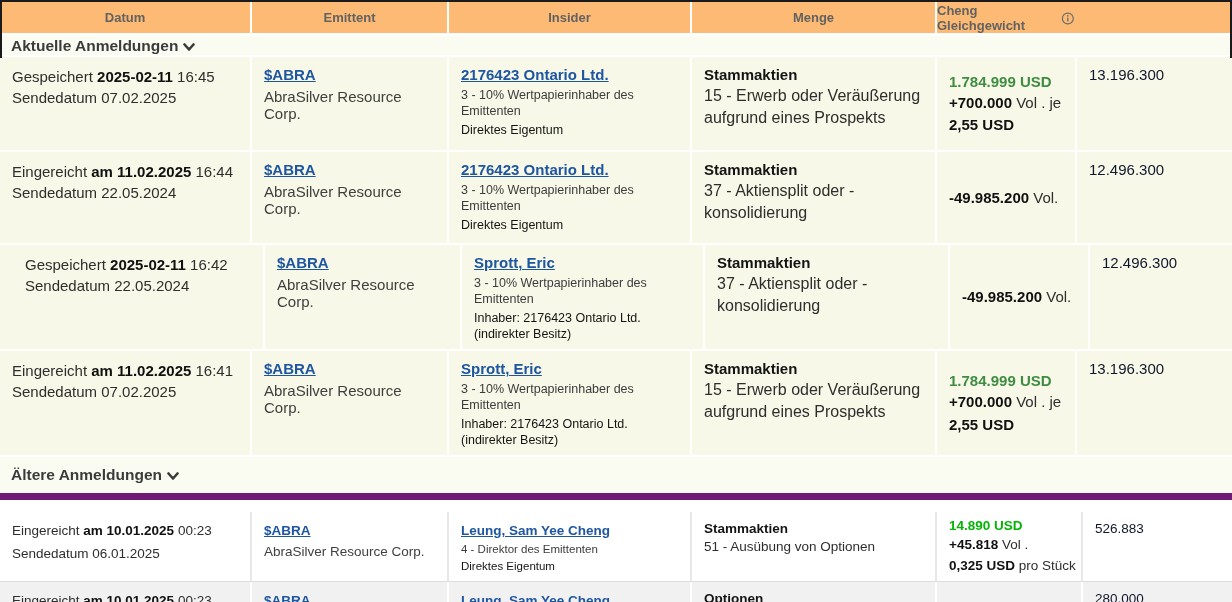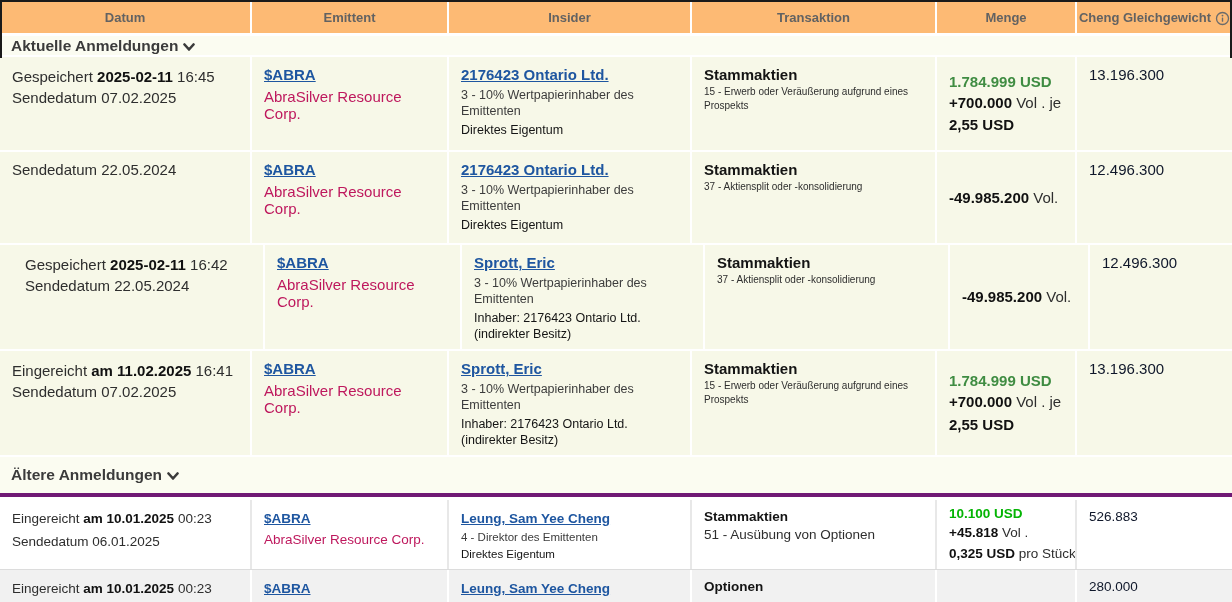--- a/index.html
+++ b/index.html
@@ -23,21 +23,21 @@
   }
   .thead .hc + .hc { border-left:2px solid #fff; }
   .info-ic { display:block; margin-top:1px; }
 
   
   .section {
     height:19px; background:#fbfcf1; display:flex; align-items:center; gap:5px;
     padding-left:11px; margin-bottom:2px; cursor:pointer;
     font-size:15.5px; font-weight:700; color:#3b3b3b;
   }
-  .section.older { height:36px; margin-bottom:3px; border-bottom:4px solid #701a75; }
+  .section.older { height:36px; margin-bottom:12px; border-bottom:7px solid #701a75; }
   .chev { margin-top:3px; }
 
   
   .r { margin-bottom:2px; }
   .r .cell { padding:9px 12px 7px; min-width:0; }
   .r > .cell + .cell { border-left:2px solid #fff; }
   .r.akt { background:#f7f8e8; }
   .r.white { background:#ffffff; }
   .r.white > .cell + .cell { border-left-color:#e8e8e8; }
   .r.gray { background:#f1f1f1; }
@@ -53,67 +53,66 @@
   .d-line { color:#2e2e2e; line-height:1.5; }
   .akt .d-line, .akt .d-send { font-size:15px; }
   .old .d-line, .old .d-send { font-size:13.5px; }
   .d-send { color:#2e2e2e; }
   .akt .d-send { }
   .old .d-send { margin-top:5px; }
 
   
   .akt .lnk { font-size:15px; }
   .old .lnk { font-size:13.5px; }
-  .emit-name { color:#be185d; }
+  .emit-name { color:#404040; }
   .akt .emit-name { font-size:15px; margin-top:4px; }
   .old .emit-name { font-size:13.5px; margin-top:5px; }
 
   
   .ins-role { color:#3c3c3c; line-height:1.3; max-width:178px; }
   .akt .ins-role { font-size:12.5px; margin-top:3px; }
   .old .ins-role { font-size:11.5px; margin-top:3px; }
   .ins-own { font-weight:400; color:#141414; line-height:1.3; margin-top:2px; }
   .akt .ins-own { font-size:12.5px; }
   .old .ins-own { font-size:11.5px; }
 
   
   .tx-sec { font-weight:700; color:#141414; }
   .akt .tx-sec { font-size:15px; }
   .old .tx-sec { font-size:13.5px; }
   .tx-type { color:#2e2e2e; line-height:1.4; margin-top:2px; }
-  .akt .tx-type { font-size:10px; }
+  .akt .tx-type { font-size:16px; }
   .old .tx-type { font-size:13.5px; }
 
   
   .c-menge { display:flex; flex-direction:column; justify-content:center;
              padding-top:6px !important; padding-bottom:6px !important; }
   .m-usd { font-weight:700; white-space:nowrap; }
   .akt .m-usd { color:#3f8c42; font-size:15px; }
   .old .m-usd { color:#04b404; font-size:13.5px; }
   .m-line { white-space:nowrap; color:#2e2e2e; margin-top:3px; line-height:1.3; }
   .akt .m-line { font-size:15px; }
   .old .m-line { font-size:13.5px; }
 
   
   .c-neu { color:#0f172a; }
   .akt .c-neu { font-size:15px; }
-  .old .c-neu { font-size:13.5px; }
+  .old .c-neu { font-size:13.5px;margin-left:6px; }
 </style>
 </head>
 <body>
 
 <div class="edge-top"></div>
 <div class="edge-side l"></div>
 <div class="edge-side r"></div>
 
 <div class="grid thead">
   <div class="hc">Datum</div>
   <div class="hc">Emittent</div>
   <div class="hc">Insider</div>
-  <div class="hc">Transaktion</div>
   <div class="hc">Menge</div>
   <div class="hc">
     <span>Cheng Gleichgewicht</span>
     <svg class="info-ic" width="15" height="15" viewBox="0 0 16 16">
       <circle cx="8" cy="8" r="6.4" fill="none" stroke="#6b6b6b" stroke-width="1.4"></circle>
       <circle cx="8" cy="4.9" r="1" fill="#6b6b6b"></circle>
       <rect x="7.25" y="6.8" width="1.5" height="4.6" rx="0.6" fill="#6b6b6b"></rect>
     </svg>
   </div>
 </div>
@@ -146,20 +145,21 @@
   <div class="cell c-menge">
     <div class="m-usd">1.784.999 USD</div>
     <div class="m-line"><b>+700.000</b><span> Vol . je</span></div>
     <div class="m-line"><b>2,55 USD</b><span></span></div>
   </div>
   <div class="cell c-neu">13.196.300</div>
 </div>
 
 <div class="grid r akt r2">
   <div class="cell c-datum">
+    <div class="d-line"><span>Eingereicht </span><b>am 11.02.2025</b><span> 16:44</span></div>
     <div class="d-send">Sendedatum 22.05.2024</div>
   </div>
   <div class="cell c-emit">
     <span class="lnk">$ABRA</span>
     <div class="emit-name">AbraSilver Resource Corp.</div>
   </div>
   <div class="cell c-ins">
     <span class="lnk">2176423 Ontario Ltd.</span>
     <div class="ins-role">3 - 10% Wertpapierinhaber des Emittenten</div>
     <div class="ins-own">Direktes Eigentum</div>
@@ -247,21 +247,21 @@
   <div class="cell c-ins">
     <span class="lnk">Leung, Sam Yee Cheng</span>
     <div class="ins-role">4 - Direktor des Emittenten</div>
     <div class="ins-own">Direktes Eigentum</div>
   </div>
   <div class="cell c-tx">
     <div class="tx-sec">Stammaktien</div>
     <div class="tx-type">51 - Ausübung von Optionen</div>
   </div>
   <div class="cell c-menge">
-    <div class="m-usd">10.100 USD</div>
+    <div class="m-usd">14.890 USD</div>
     <div class="m-line"><b>+45.818</b><span> Vol .</span></div>
     <div class="m-line"><b>0,325 USD</b><span> pro Stück</span></div>
   </div>
   <div class="cell c-neu">526.883</div>
 </div>
 
 <div class="grid r old gray r6">
   <div class="cell c-datum">
     <div class="d-line"><span>Eingereicht </span><b>am 10.01.2025</b><span> 00:23</span></div>
   </div>

